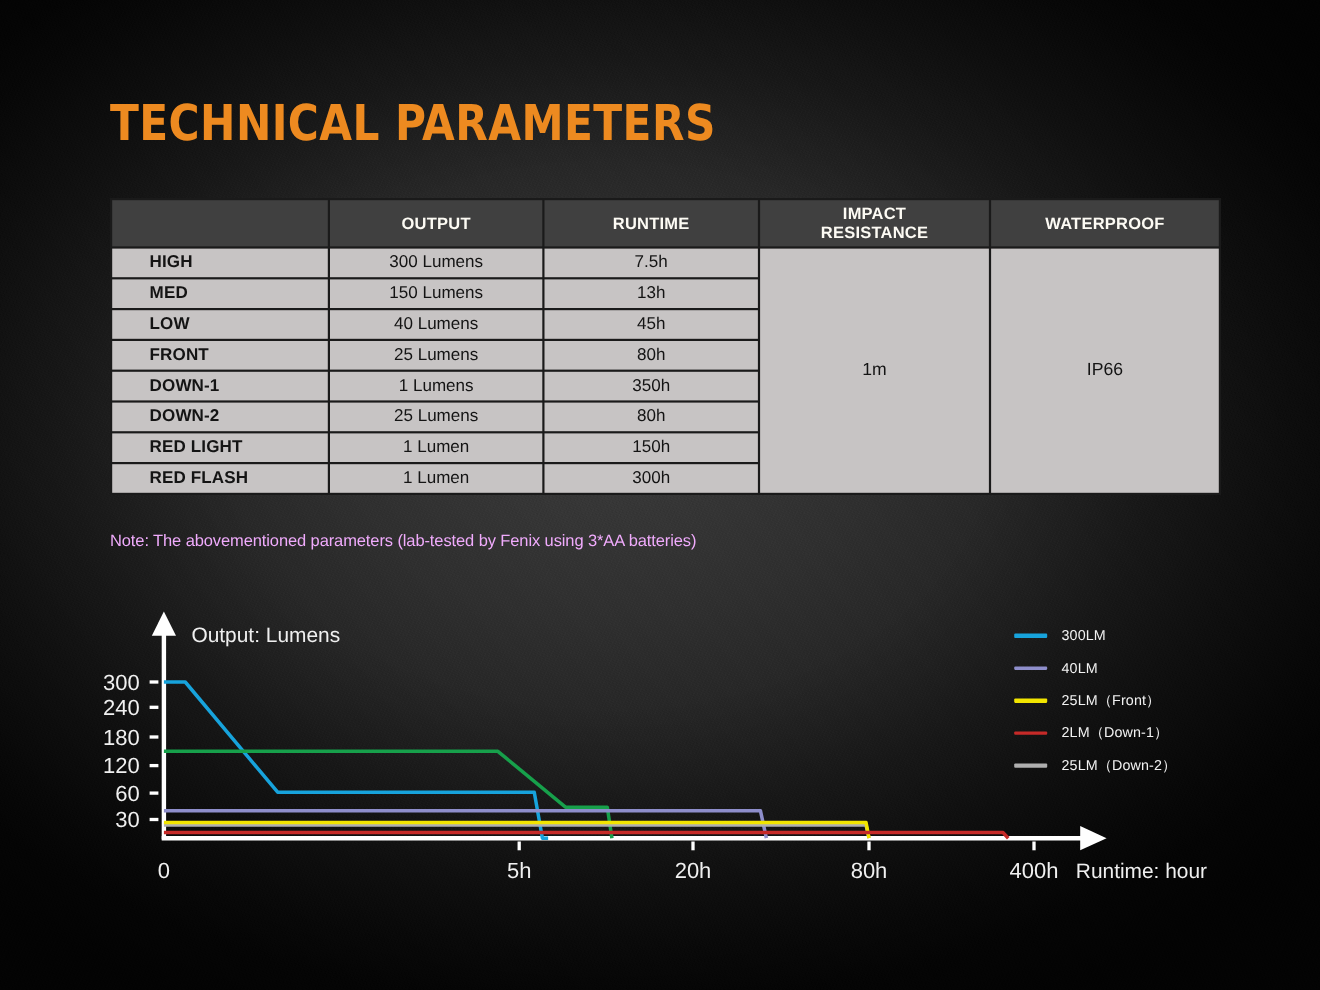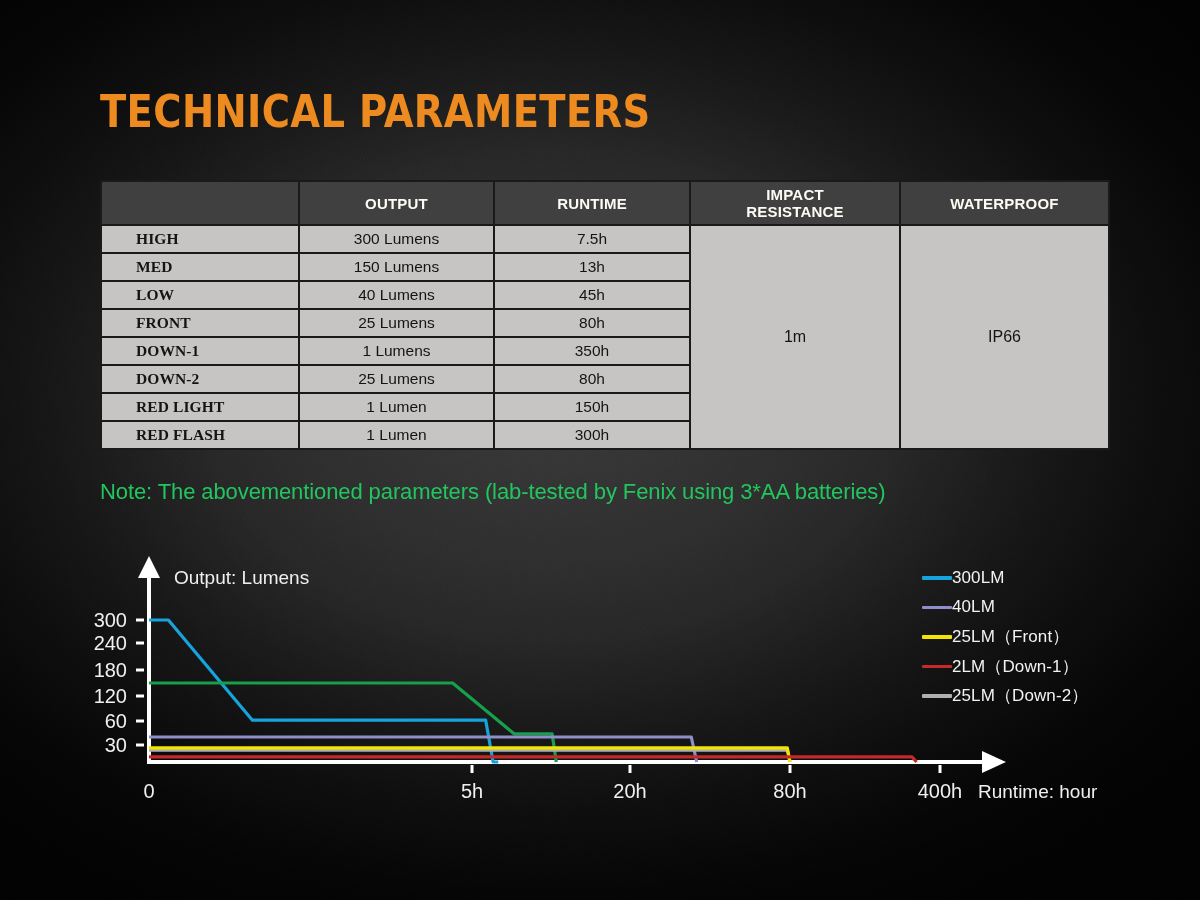--- a/index.html
+++ b/index.html
@@ -83,36 +83,35 @@
     font-size: 15px;
     height: 42px;
     line-height: 17px;
     letter-spacing: 0.2px;
   }
   #spec-table tbody td.mode-name {
     text-align: left;
     font-weight: bold;
     padding-left: 34px;
     letter-spacing: 0.1px;
-    font-family: Liberation Serif, serif;
   }
   #spec-table td.merged {
     vertical-align: middle;
     font-size: 16px;
     margin-left: 44px;
   }
 
   
   #note-block {
     position: absolute;
     left: 100px;
     top: 476px;
     width: 820px;
-    color: #22c55e;
-    font-size: 22px;
+    color: #f0abfc;
+    font-size: 15px;
     line-height: 32px;
     letter-spacing: -0.1px;
   }
 
   
   #chart-area {
     position: absolute;
     left: 0;
     top: 540px;
     width: 1200px;
@@ -132,22 +131,23 @@
     align-items: center;
     height: 29.5px;
   }
   .legend-swatch {
     width: 30px;
     height: 3.5px;
     border-radius: 1px;
     flex: 0 0 auto;
   }
   .legend-label {
+    margin-left: 13px;
     color: #F2F2F2;
-    font-size: 17px;
+    font-size: 13px;
     white-space: nowrap;
     letter-spacing: 0.1px;
   }
 </style>
 </head>
 <body>
 
 <div id="noise"></div>
 <div id="vignette"></div>
 

